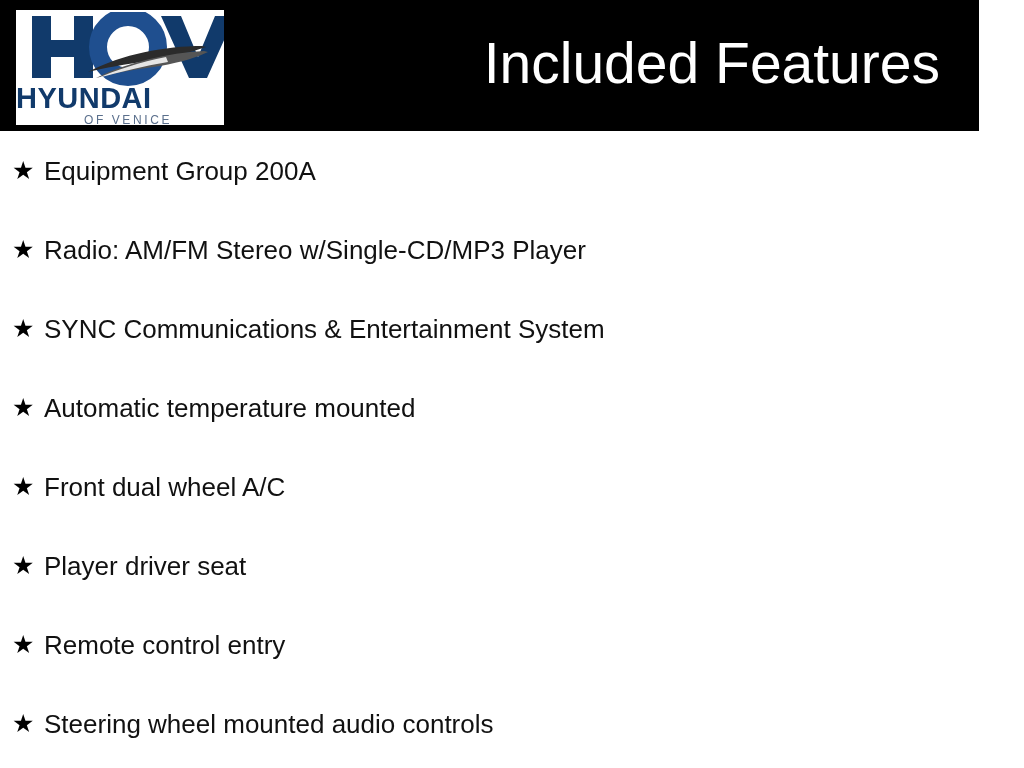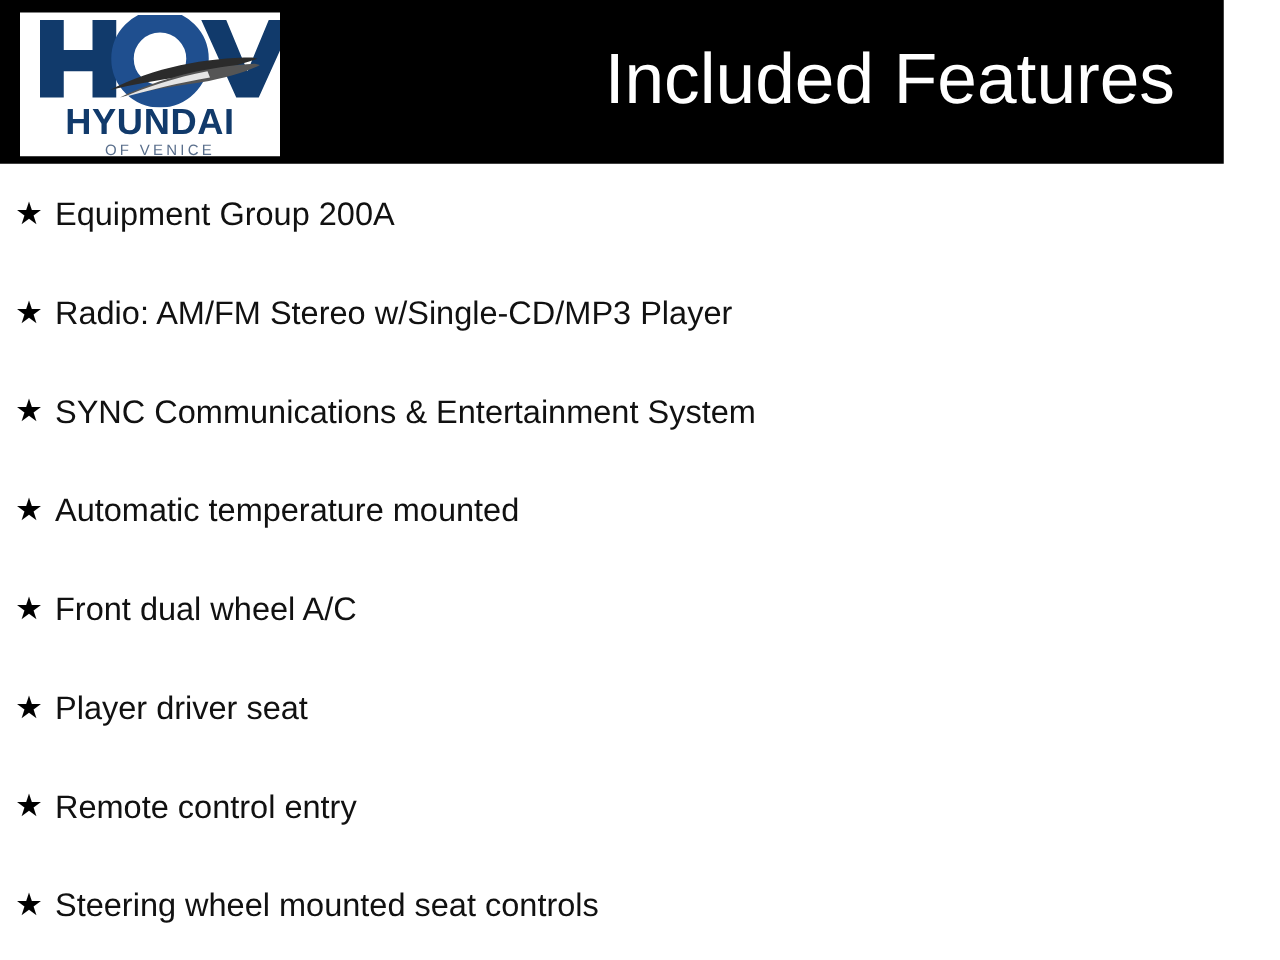--- a/index.html
+++ b/index.html
@@ -61,21 +61,20 @@
     top: 2px;
     width: 208px;
     height: 74px;
   }
 
   .logo-hyundai {
     position: absolute;
     left: 0;
     top: 74px;
     width: 208px;
-    text-align: center;
     font-size: 29px;
     line-height: 29px;
     font-weight: bold;
     color: #113a6b;
     letter-spacing: 0.5px;
     font-family: "Liberation Sans", sans-serif;
   }
 
   .logo-venice {
     position: absolute;
@@ -187,17 +186,17 @@
     <li class="feature-item">
       <span class="bullet-star">★</span>
       <span class="feature-text">Player driver seat</span>
     </li>
     <li class="feature-item">
       <span class="bullet-star">★</span>
       <span class="feature-text">Remote control entry</span>
     </li>
     <li class="feature-item">
       <span class="bullet-star">★</span>
-      <span class="feature-text">Steering wheel mounted seat controls</span>
+      <span class="feature-text">Steering wheel mounted audio controls</span>
     </li>
   </ul>
 
 </div>
 
 </body></html>

